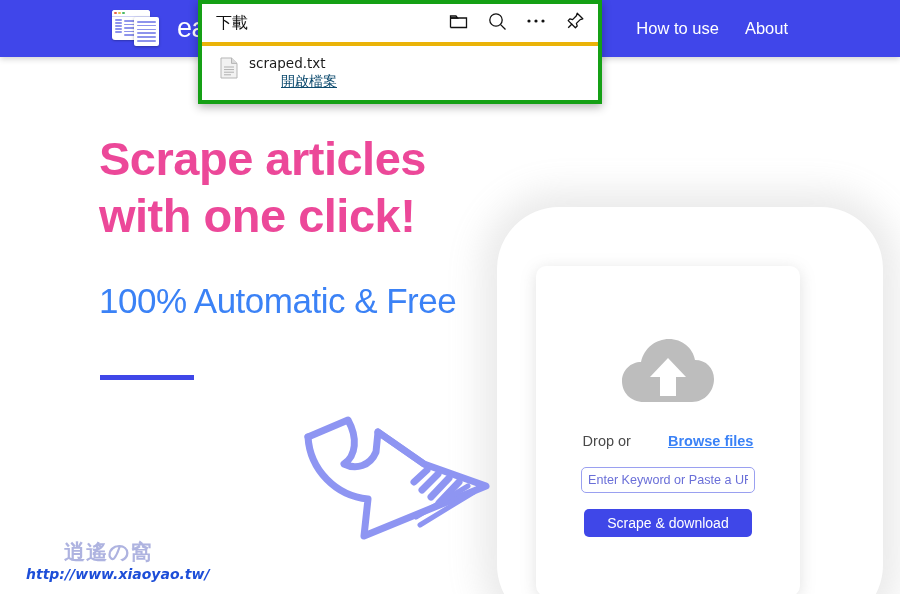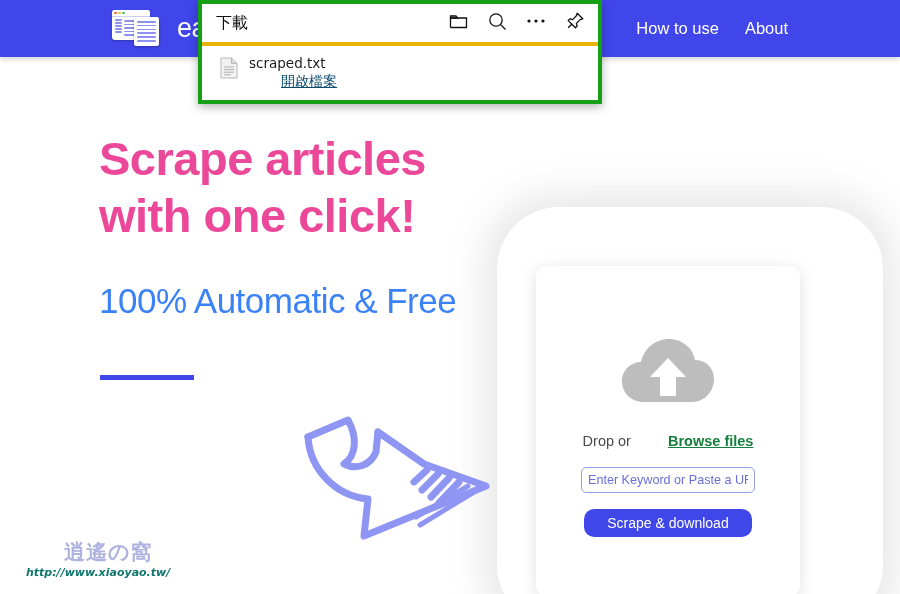--- a/index.html
+++ b/index.html
@@ -184,21 +184,21 @@
   }
   #drop-line {
     position: absolute;
     top: 167px;
     left: 0; right: 0;
     text-align: center;
     font-size: 14.5px;
     color: #4a4a4a;
   }
   #browse-files-link {
-    color: #15803d;
+    color: #3b82f6;
     font-weight: bold;
     text-decoration: underline;
     cursor: pointer;
     padding-left: 33px;
   }
   #url-input {
     position: absolute;
     left: 45px;
     top: 201px;
     width: 174px;
@@ -216,21 +216,21 @@
   #url-input::placeholder { color: #6a6fd8; opacity: 1; }
   #scrape-button {
     position: absolute;
     left: 48px;
     top: 243px;
     width: 168px;
     height: 28px;
     background: #3f47e8;
     color: #ffffff;
     border: none;
-    border-radius: 10px;
+    border-radius: 5px;
     font-family: "Liberation Sans", sans-serif;
     font-size: 14px;
     cursor: pointer;
   }
 
   
   #annotation-arrow {
     position: absolute;
     left: 296px;
     top: 404px;
@@ -256,24 +256,24 @@
     font-weight: bold;
     color: #aeb3e0;
     letter-spacing: 1px;
     white-space: nowrap;
     font-family: "DejaVu Sans", sans-serif;
   }
   #watermark-url {
     position: absolute;
     left: 0px;
     top: 32px;
-    font-size: 11px;
+    font-size: 14px;
     font-weight: bold;
     font-style: italic;
-    color: #0f766e;
+    color: #1d4ed8;
     white-space: nowrap;
     font-family: "DejaVu Sans", sans-serif;
   }
 
   
   #downloads-popup {
     position: absolute;
     left: 198px;
     top: 0px;
     width: 404px;

